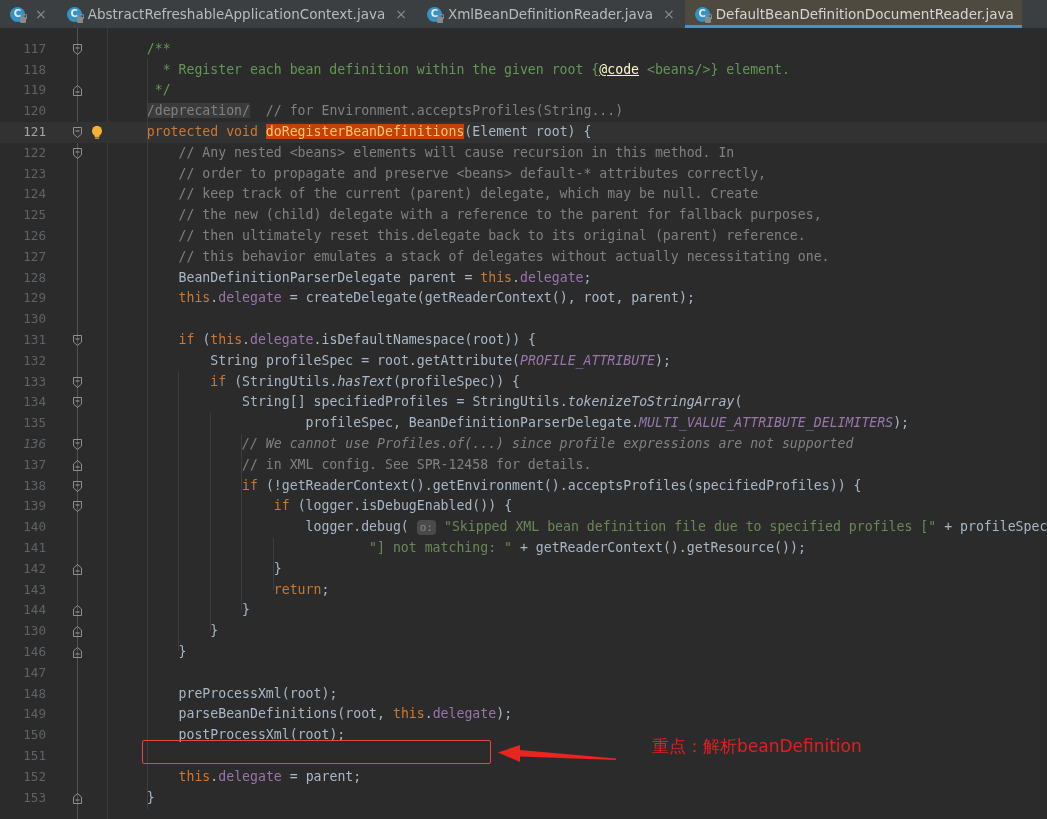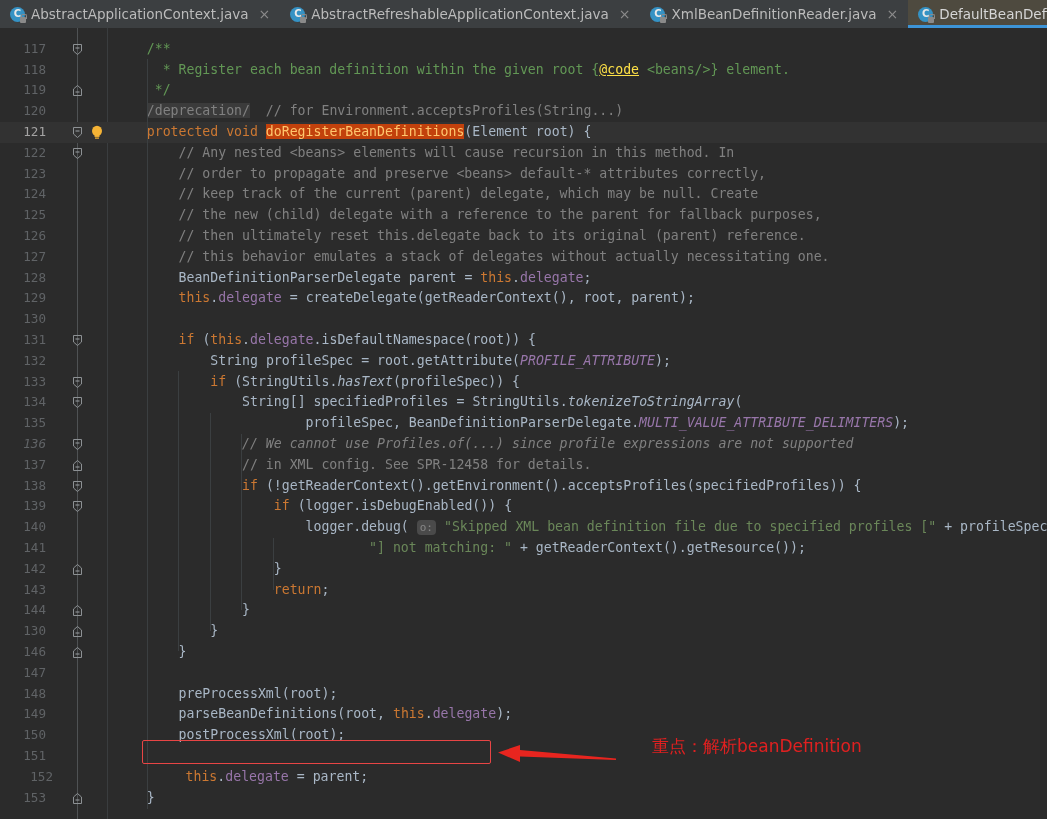--- a/index.html
+++ b/index.html
@@ -78,21 +78,21 @@
     position:absolute;left:115px;top:0;
     font-family:"DejaVu Sans Mono","Liberation Mono",monospace;
     font-size:13.2px;color:#a9b7c6;white-space:pre;
   }
   
   .iguide{position:absolute;width:1px;background:#3b3f41;}
   
   .kw{color:#cc7832;}
   .cmt{color:#808080;}
   .doc{color:#629755;}
-  .doctag{color:#fde047;text-decoration:underline;margin-top:28px;}
+  .doctag{color:#fef9c3;text-decoration:underline;margin-top:28px;}
   .str{color:#6a8759;}
   .fld{color:#9876aa;}
   .stat{color:#9876aa;font-style:italic;}
   .statm{color:#a9b7c6;font-style:italic;}
   .mname{color:#ffc66d;}
   .plain{color:#a9b7c6;}
   .ident{color:#a9b7c6;}
   .hl-search{background:#c2410c;}
   .hl-ident{background:#3b3b3b;}
   .hint{
@@ -113,21 +113,20 @@
 </style>
 </head>
 <body>
 
 <div class="tabbar">
   <div class="tab">
     <span class="jicon">
         <span class="ring"></span>
         <span class="lock"></span>
       </span>
-    <span>AbstractApplicationContext.java</span>
     <span class="tabclose">×</span>
   </div>
   <div class="tab">
     <span class="jicon">
         <span class="ring"></span>
         <span class="lock"></span>
       </span>
     <span>AbstractRefreshableApplicationContext.java</span>
     <span class="tabclose">×</span>
   </div>
@@ -231,21 +230,21 @@
           </svg></span><span class="code">            <span class="plain">}</span></span></div>
       <div class="row" style="position:absolute;left:0;right:0;top:614.0px;"><span class="gutter-num">146</span><span class="fold"><svg width="13" height="13" viewBox="0 0 13 13">
             <path d="M2.5 11.5 H10.5 V5 L6.5 1.5 L2.5 5 Z" fill="none" stroke="#8d9194" stroke-width="1"></path>
             <line x1="4.5" y1="8" x2="8.5" y2="8" stroke="#8d9194" stroke-width="1.2"></line>
           </svg></span><span class="code">        <span class="plain">}</span></span></div>
       <div class="row" style="position:absolute;left:0;right:0;top:634.8px;"><span class="gutter-num">147</span><span class="code"></span></div>
       <div class="row" style="position:absolute;left:0;right:0;top:655.6px;"><span class="gutter-num">148</span><span class="code">        <span class="ident">preProcessXml</span><span class="plain">(</span><span class="ident">root</span><span class="plain">)</span><span class="plain">;</span></span></div>
       <div class="row" style="position:absolute;left:0;right:0;top:676.4px;"><span class="gutter-num">149</span><span class="code">        <span class="ident">parseBeanDefinitions</span><span class="plain">(</span><span class="ident">root</span><span class="plain">,</span> <span class="kw">this</span><span class="plain">.</span><span class="fld">delegate</span><span class="plain">)</span><span class="plain">;</span></span></div>
       <div class="row" style="position:absolute;left:0;right:0;top:697.2px;"><span class="gutter-num">150</span><span class="code">        <span class="ident">postProcessXml</span><span class="plain">(</span><span class="ident">root</span><span class="plain">)</span><span class="plain">;</span></span></div>
       <div class="row" style="position:absolute;left:0;right:0;top:718.0px;"><span class="gutter-num">151</span><span class="code"></span></div>
-      <div class="row" style="position:absolute;left:7px;right:0;top:738.8px;"><span class="gutter-num">152</span><span class="code">        <span class="kw">this</span><span class="plain">.</span><span class="fld">delegate</span> <span class="plain">=</span> <span class="ident">parent</span><span class="plain">;</span></span></div>
+      <div class="row" style="position:absolute;left:0;right:0;top:738.8px;"><span class="gutter-num">152</span><span class="code">        <span class="kw">this</span><span class="plain">.</span><span class="fld">delegate</span> <span class="plain">=</span> <span class="ident">parent</span><span class="plain">;</span></span></div>
       <div class="row" style="position:absolute;left:0;right:0;top:759.6px;"><span class="gutter-num">153</span><span class="fold"><svg width="13" height="13" viewBox="0 0 13 13">
             <path d="M2.5 11.5 H10.5 V5 L6.5 1.5 L2.5 5 Z" fill="none" stroke="#8d9194" stroke-width="1"></path>
             <line x1="4.5" y1="8" x2="8.5" y2="8" stroke="#8d9194" stroke-width="1.2"></line>
           </svg></span><span class="code">    <span class="plain">}</span></span></div>
     </div>
 
   <div class="iguide" style="left:147px;top:31px;height:750px;"></div>
   <div class="iguide" style="left:178px;top:343px;height:280px;"></div>
   <div class="iguide" style="left:210px;top:385px;height:218px;"></div>
   <div class="iguide" style="left:241px;top:406px;height:176px;"></div>

